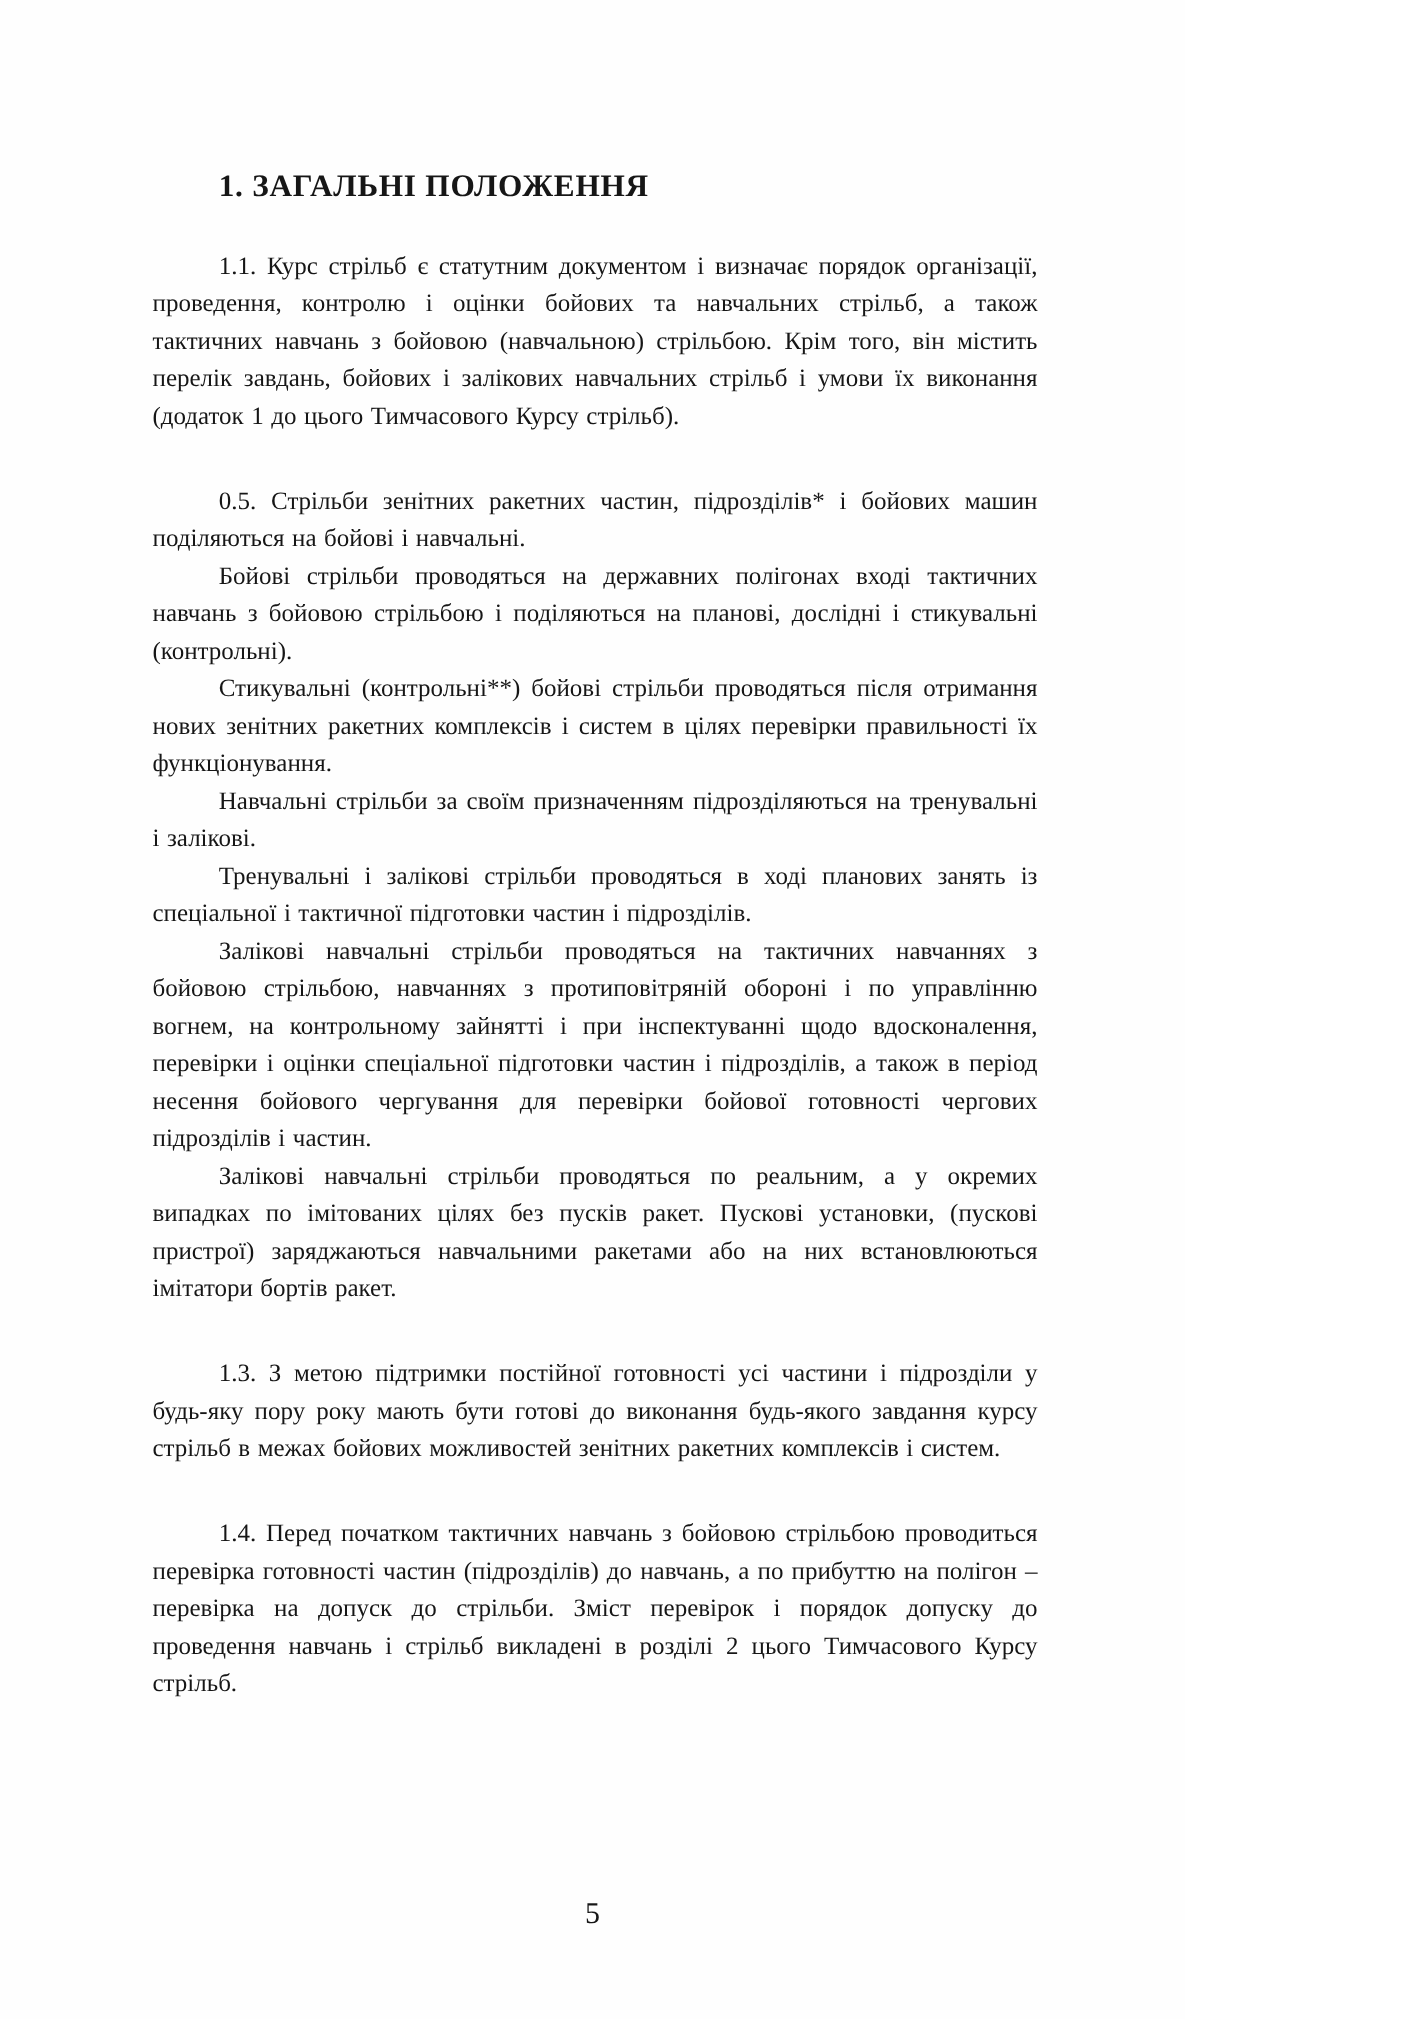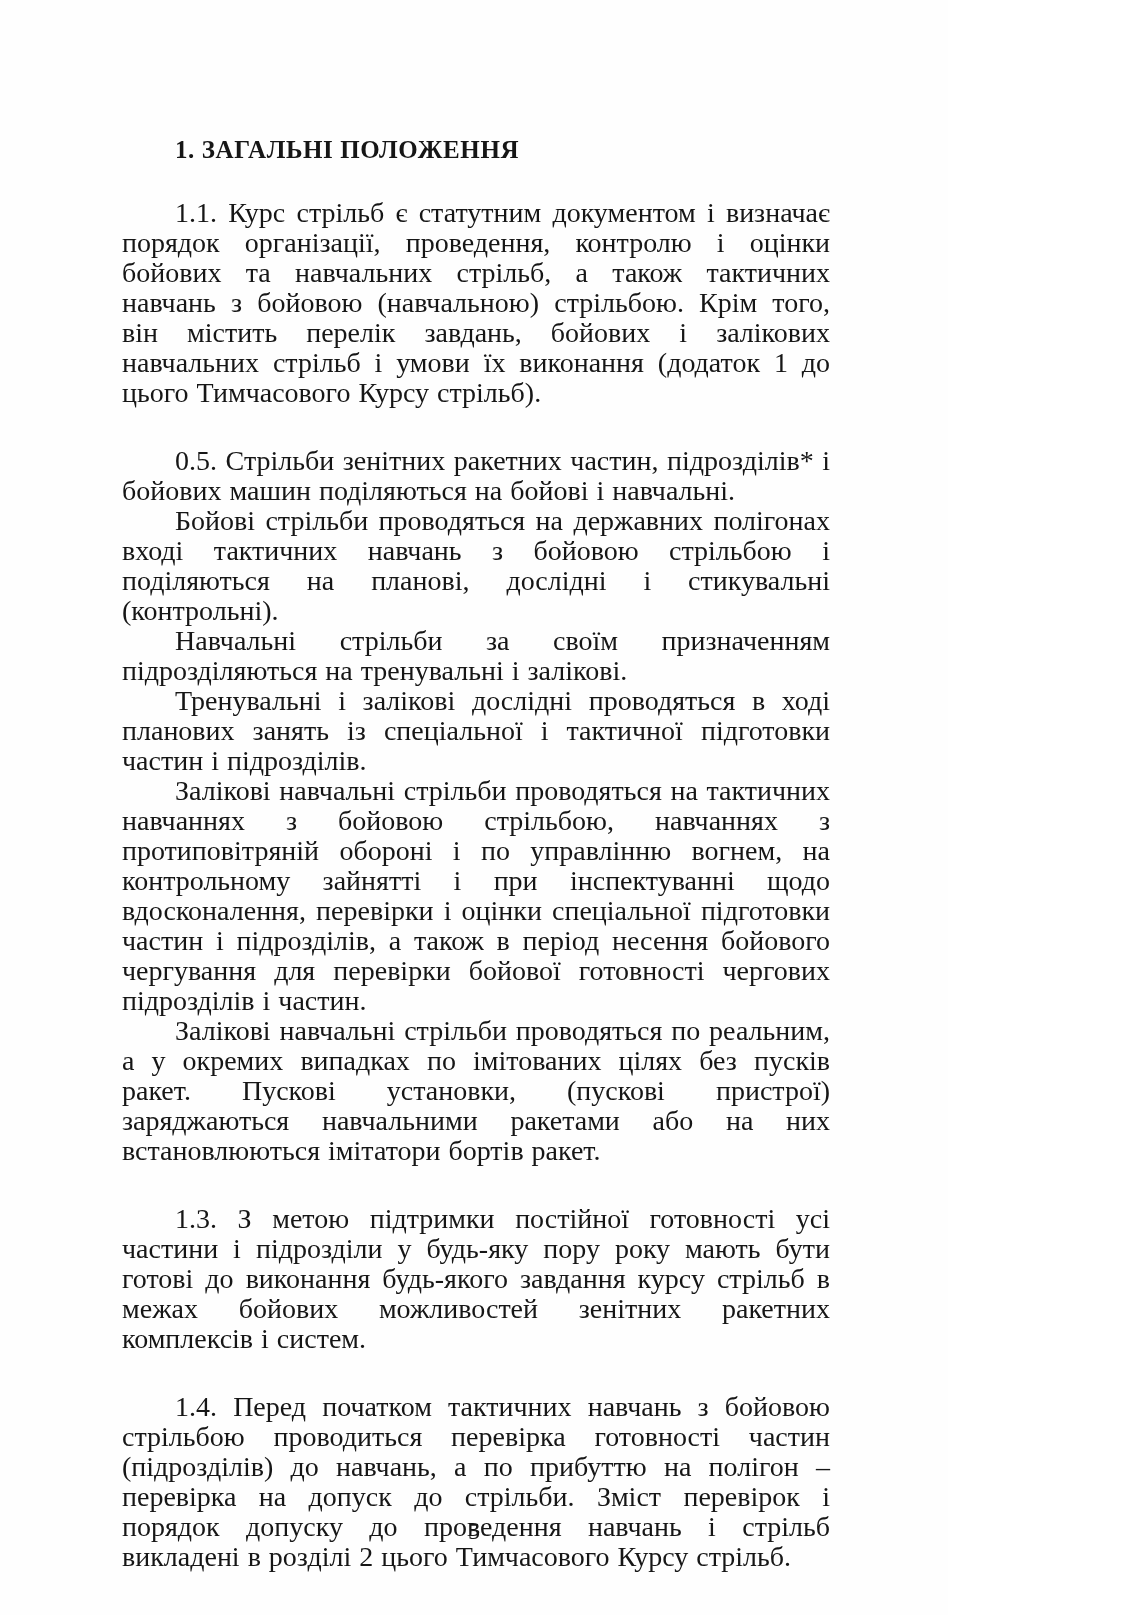--- a/index.html
+++ b/index.html
@@ -22,21 +22,21 @@
     font-size: 25px;
     font-weight: bold;
     letter-spacing: 0.6px;
     margin: 0 0 34px 53px;
     line-height: 28px;
   }
   .sec { margin: 0; }
   .sec + .sec { margin-top: 38px; }
   .sec p {
     margin: 0;
-    font-size: 28px;
+    font-size: 20px;
     line-height: 30px;
     text-align: justify;
     text-indent: 53px;
     word-spacing: 1px;
   }
   .page-number {
     position: absolute;
     left: 0;
     right: 0;
     top: 1518px;
@@ -52,22 +52,23 @@
 
   <h1 class="doc-heading">1. ЗАГАЛЬНІ ПОЛОЖЕННЯ</h1>
 
   <section class="sec">
     <p>1.1. Курс стрільб є статутним документом і визначає порядок  організації, проведення, контролю і оцінки бойових та навчальних стрільб, а також тактичних навчань з бойовою (навчальною) стрільбою. Крім того, він містить перелік завдань, бойових і залікових навчальних стрільб і умови їх виконання (додаток 1 до цього Тимчасового Курсу стрільб).</p>
   </section>
 
   <section class="sec">
     <p>0.5. Стрільби зенітних ракетних частин, підрозділів* і бойових машин поділяються  на бойові і навчальні.</p>
     <p>Бойові стрільби проводяться на державних полігонах вході тактичних навчань з бойовою стрільбою і поділяються на планові, дослідні і стикувальні (контрольні).</p>
+    <p>Стикувальні (контрольні**) бойові стрільби проводяться після отримання нових зенітних ракетних комплексів і систем в цілях перевірки правильності їх функціонування.</p>
     <p>Навчальні стрільби за своїм призначенням підрозділяються на тренувальні і залікові.</p>
-    <p>Тренувальні і залікові дослідні проводяться в ході планових занять із спеціальної і тактичної  підготовки частин і підрозділів.</p>
+    <p>Тренувальні і залікові стрільби проводяться в ході планових занять із спеціальної і тактичної  підготовки частин і підрозділів.</p>
     <p>Залікові навчальні стрільби проводяться на тактичних навчаннях з бойовою стрільбою, навчаннях з протиповітряній обороні і по управлінню вогнем, на контрольному зайнятті і при інспектуванні щодо вдосконалення, перевірки і оцінки спеціальної підготовки частин і підрозділів, а також в період несення бойового чергування для перевірки бойової готовності чергових підрозділів і частин.</p>
     <p>Залікові навчальні стрільби проводяться по реальним, а у окремих випадках по імітованих цілях без пусків ракет. Пускові установки, (пускові пристрої) заряджаються навчальними ракетами або на них встановлюються імітатори бортів ракет.</p>
   </section>
 
   <section class="sec">
     <p>1.3. З метою підтримки постійної готовності усі частини і підрозділи у будь-яку пору року мають бути готові до виконання будь-якого завдання курсу стрільб в межах бойових можливостей зенітних ракетних комплексів і систем.</p>
   </section>
 
   <section class="sec">
     <p>1.4. Перед початком тактичних навчань з бойовою стрільбою проводиться перевірка готовності частин (підрозділів) до навчань, а по прибуттю на полігон – перевірка на допуск до стрільби. Зміст перевірок і порядок допуску до проведення навчань і стрільб викладені в розділі 2 цього Тимчасового Курсу стрільб.</p>

